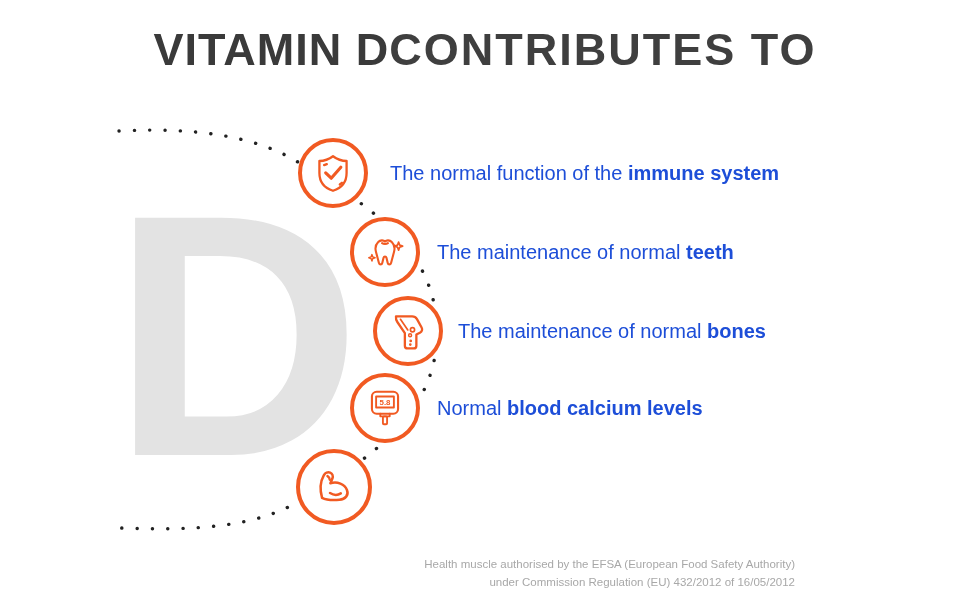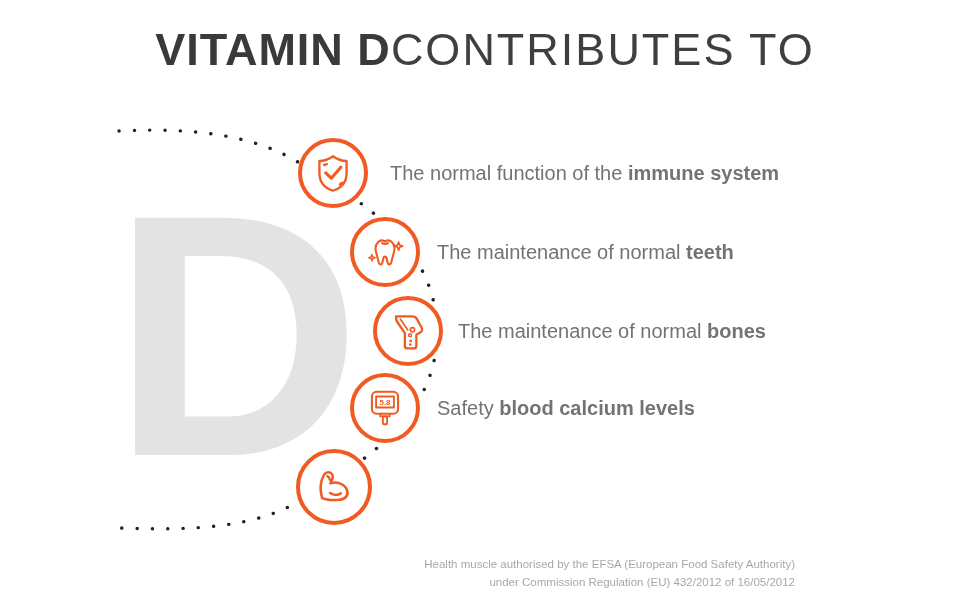--- a/index.html
+++ b/index.html
@@ -8,31 +8,31 @@
     font-family:"Liberation Sans","DejaVu Sans",sans-serif;
   }
   
   #bg-layer{position:absolute;left:0;top:0;width:970px;height:600px;}
   
   .title{
     position:absolute;top:24px;left:0;width:970px;text-align:center;
     font-size:45px;color:#3a3a3a;letter-spacing:1px;white-space:nowrap;
   }
   .title .t-bold{font-weight:700;}
-  .title .t-light{font-weight:400;letter-spacing:2px;color:#3f3f3f;}
+  .title .t-light{font-weight:700;letter-spacing:2px;color:#3f3f3f;}
   
   .icon-circle{
     position:absolute;box-sizing:border-box;width:70px;height:70px;border-radius:50%;
     border:4px solid #F15A22;background:#ffffff;display:flex;align-items:center;justify-content:center;
     z-index:2;
   }
   .icon-circle svg{display:block;}
   
   .row-text{
-    position:absolute;font-size:20px;color:#737373;line-height:28px;white-space:nowrap;z-index:2;
+    position:absolute;font-size:20px;color:#1d4ed8;line-height:28px;white-space:nowrap;z-index:2;
   }
   .row-text .bold{font-weight:700;}
   
   .footer{
     position:absolute;top:556px;right:175px;text-align:right;
     font-size:11.5px;line-height:1.55;color:#a8a8a8;z-index:2;
   }
 </style>
 </head>
 <body>
@@ -89,21 +89,21 @@
   <div class="icon-circle" style="left:350px;top:373px;">
     <svg width="46" height="46" viewBox="0 0 44 44" fill="none" stroke="#F15A22" stroke-width="2" stroke-linecap="round" stroke-linejoin="round">
       <path d="M14 6.5 h16 a4.5 4.5 0 0 1 4.5 4.5 v12 a4.5 4.5 0 0 1 -4.5 4.5 h-16 a4.5 4.5 0 0 1 -4.5 -4.5 v-12 a4.5 4.5 0 0 1 4.5 -4.5 z"></path>
       <rect x="13.5" y="11" width="17" height="10.5" stroke-width="1.8"></rect>
       <text x="22" y="19.4" text-anchor="middle" stroke="none" fill="#F15A22" font-family="Liberation Sans, DejaVu Sans, sans-serif" font-size="7.5" font-weight="700">5.8</text>
       <path d="M17.5 27.5 v2.5 h9 v-2.5" stroke-width="1.8"></path>
       <rect x="20" y="30" width="4" height="7.5" rx="1" stroke-width="1.8"></rect>
     </svg>
   </div>
   <div class="row-text" style="left:437px;top:394px;">
-    <span>Safety </span><span class="bold">blood calcium levels</span>
+    <span>Normal </span><span class="bold">blood calcium levels</span>
   </div>
 
   <div class="icon-circle" style="left:296px;top:449px;width:76px;height:76px;">
     <svg width="50" height="50" viewBox="0 0 44 44" fill="none" stroke="#F15A22" stroke-width="2.2" stroke-linecap="round" stroke-linejoin="round">      
         <path d="M11.5 31.5 C9.5 24.5 9.8 17.5 13 11.8 C14.2 9.6 16.6 8.6 18.6 9.4 C20.6 10.2 21.4 12.4 20.6 14.6 L18.8 18.8 C24.8 16.8 31.4 19.6 33.4 24.6 C35.2 29.2 32 32.8 26.8 33.3 C21 33.8 14.8 33.3 11.5 31.5 Z"></path>
       <path d="M16.3 12.4 C17.4 13 18.2 14.2 18.3 15.6"></path>
       <path d="M18.5 27.3 C21.5 29.2 25.5 29.2 28 27.6"></path>
     </svg>
   </div>
 

